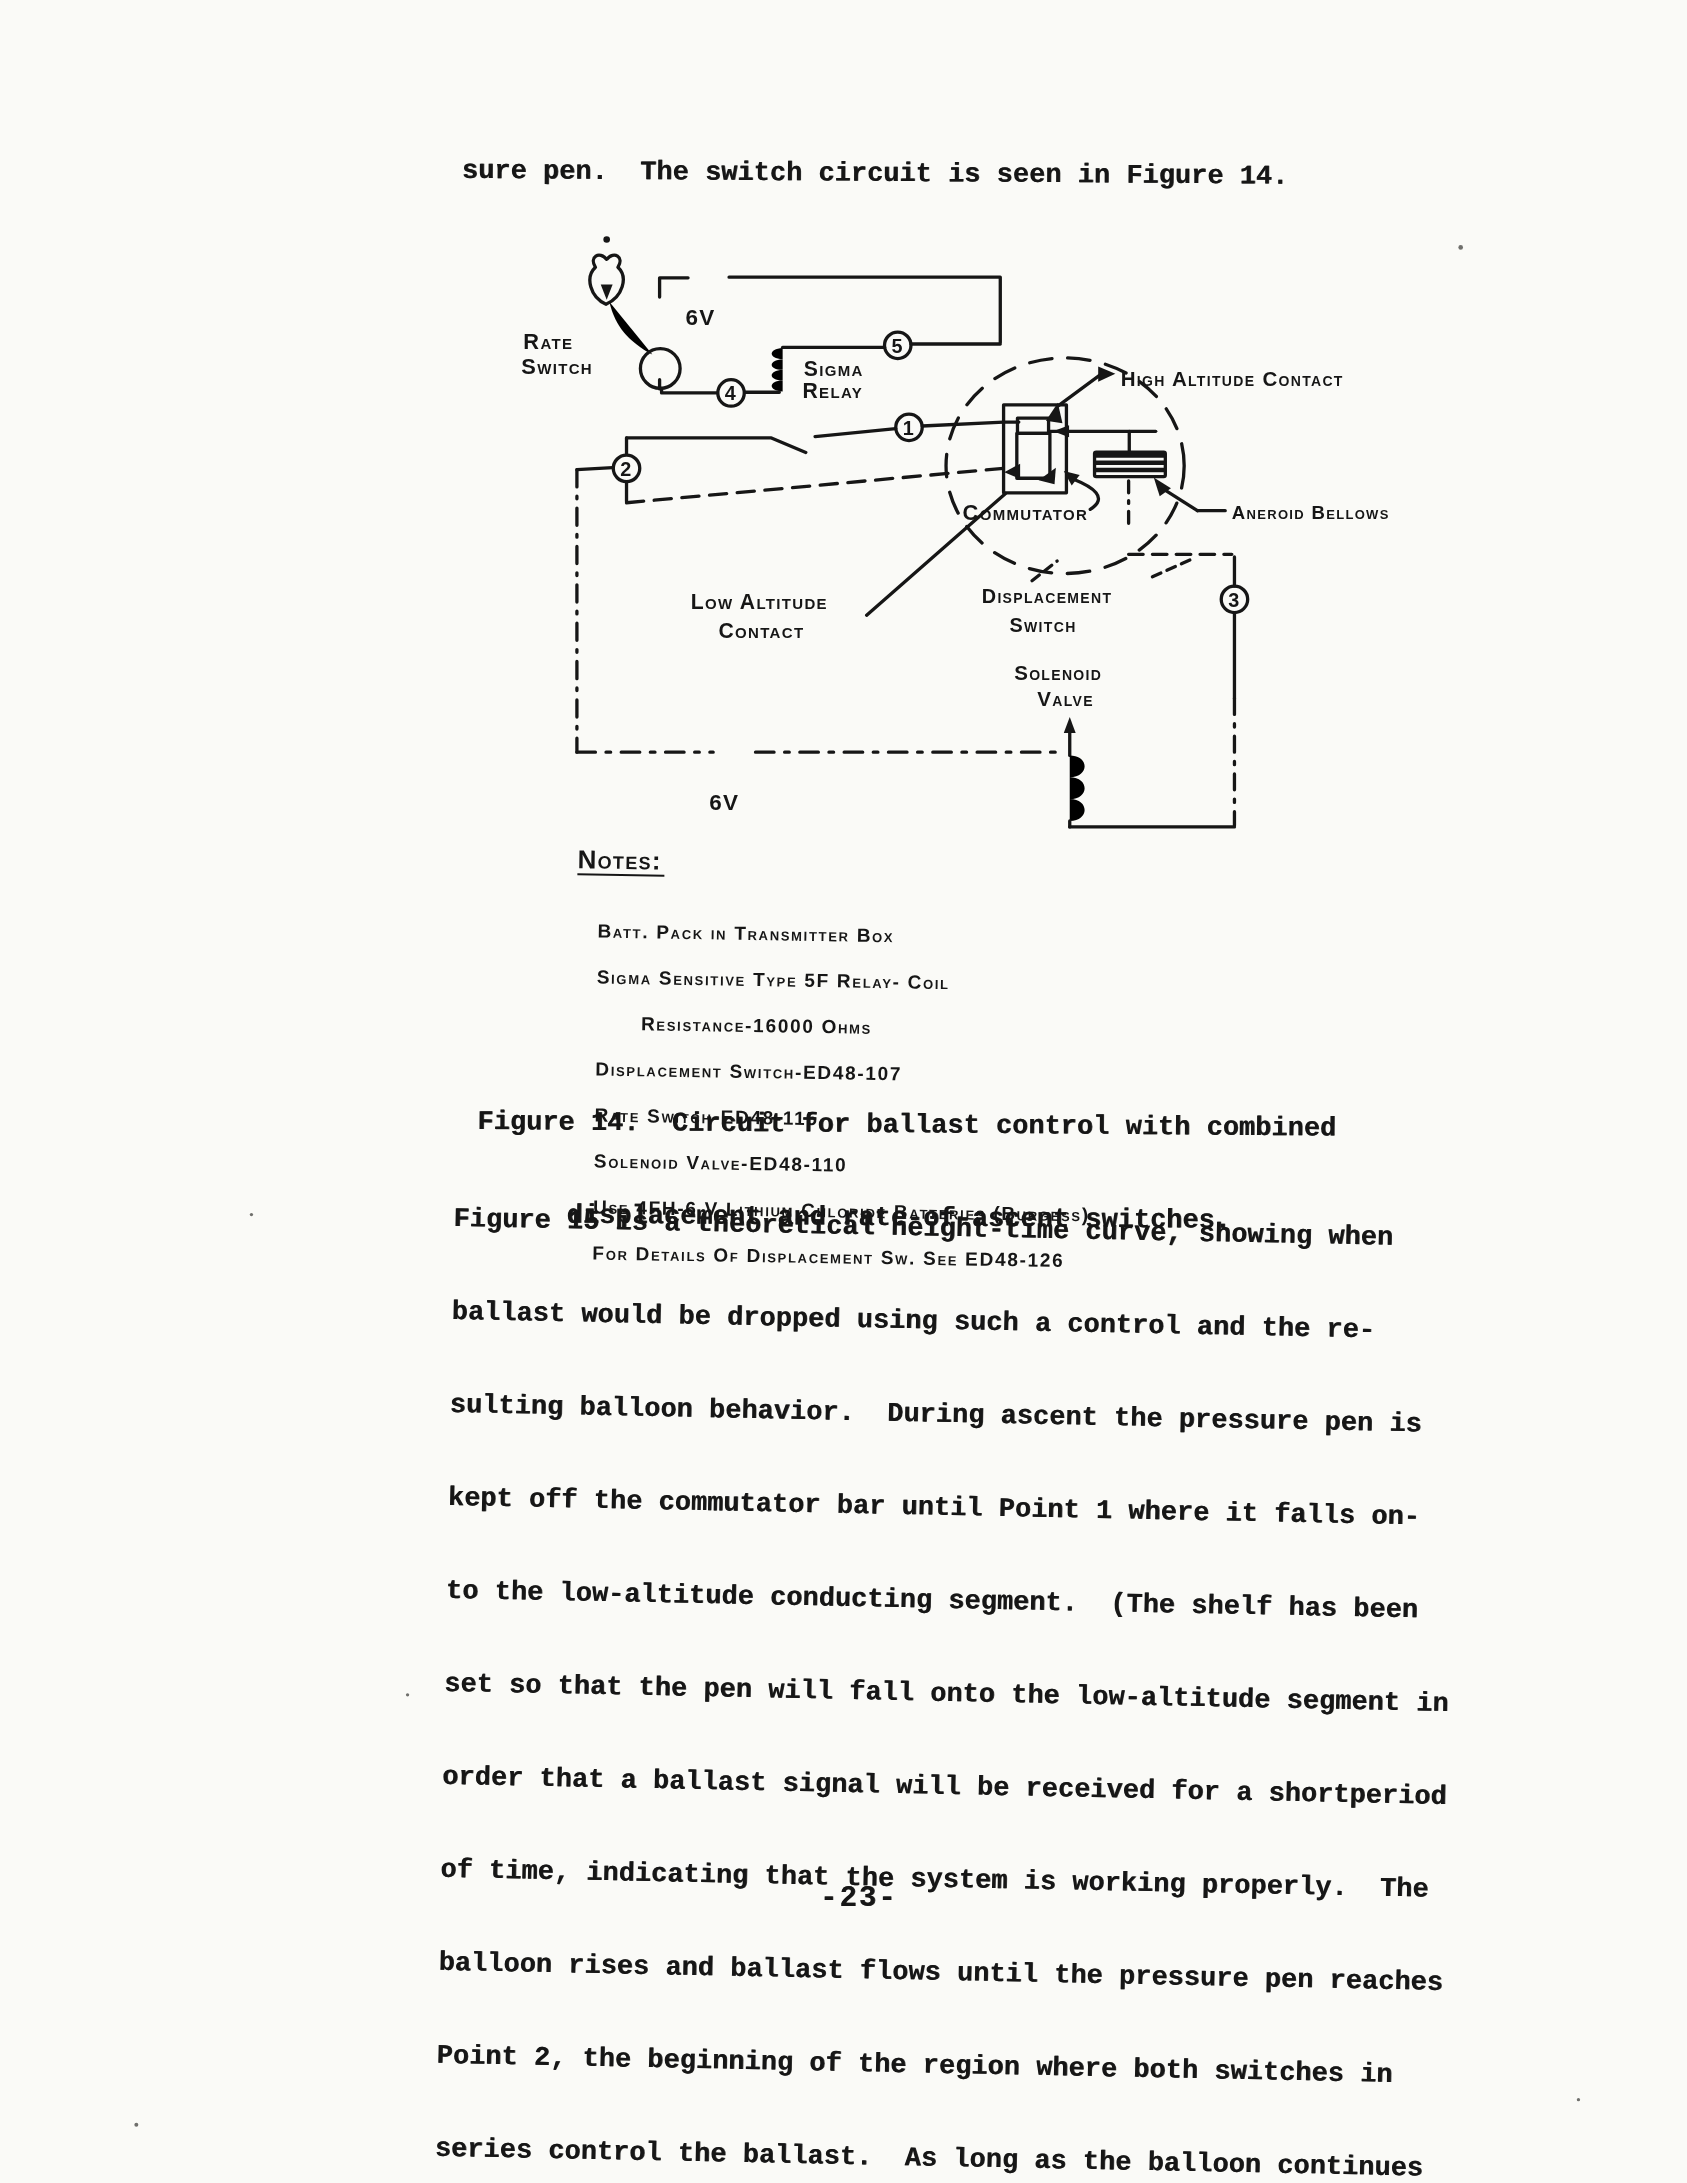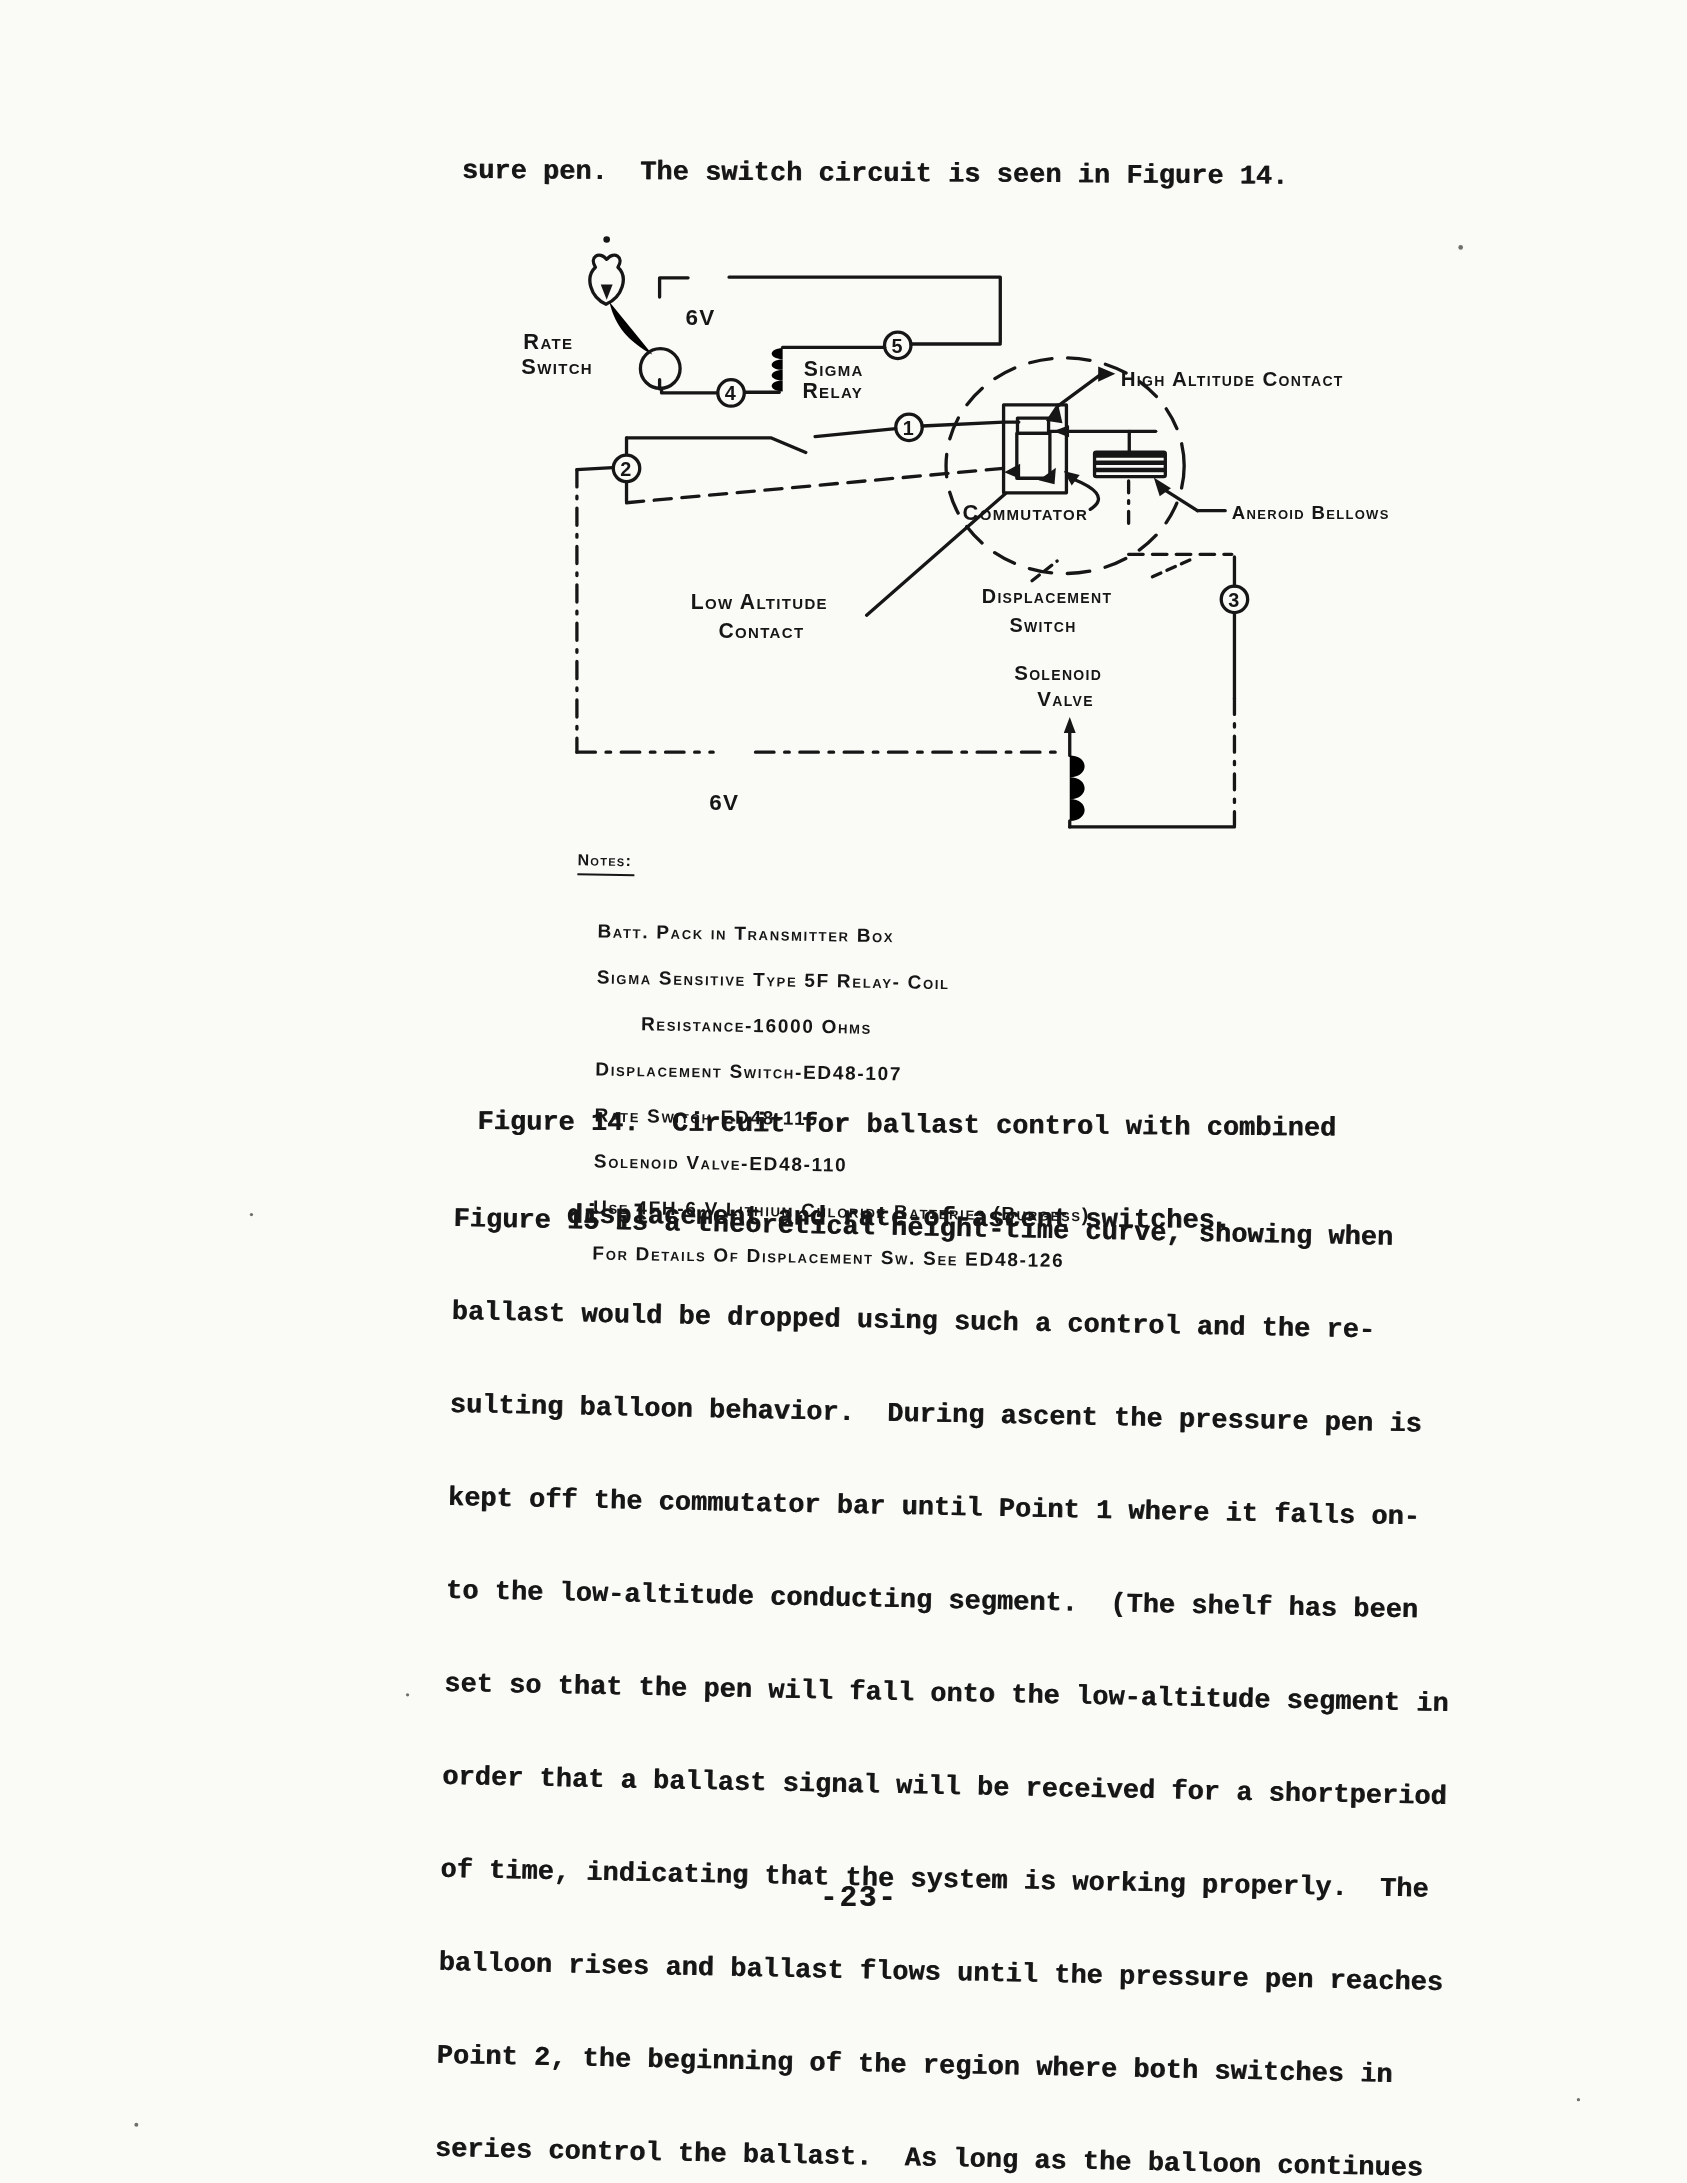--- a/index.html
+++ b/index.html
@@ -16,21 +16,21 @@
   .top-line{left:462px;top:156px;font-size:27px;transform:rotate(.4deg);transform-origin:left top;}
   .caption{left:478px;top:1045px;font-size:27px;line-height:31px;transform:rotate(.45deg);transform-origin:left top;}
   .caption .c2{margin-left:90px;}
   .body-text{left:455px;top:1142px;font-size:27px;line-height:31px;transform:rotate(1.15deg);transform-origin:left top;}
   .page-num{left:820px;top:1882px;font-size:29px;letter-spacing:2px;}
   .hand{
     font-family:"Liberation Sans",sans-serif;font-weight:700;font-variant:small-caps;
     color:var(--ink,#161616);letter-spacing:1.3px;white-space:pre;
   }
   .notes{left:561px;top:835px;transform:rotate(.9deg);transform-origin:left top;}
-  .notes-heading{font-size:16px;line-height:25px;border-bottom:2.6px solid var(--ink,#161616);display:inline-block;padding:0 2.6px 0.7px 0;}
+  .notes-heading{font-size:26px;line-height:25px;border-bottom:2.6px solid var(--ink,#161616);display:inline-block;padding:0 2.6px 0.7px 0;}
   .note-lines{margin:9.3px 0 0 38px;}
   .note-line{font-size:19px;line-height:22px;letter-spacing:1.7px;}
   .note-line.indent{margin-left:45px;}
   svg.diagram{position:absolute;left:0;top:0;}
   svg .w{stroke:currentColor;stroke-width:5;fill:none;stroke-linecap:round;stroke-linejoin:round;}
   svg .w4{stroke-width:4;} svg .w6{stroke-width:6;} svg .w7{stroke-width:7;}
   svg .w12{stroke-width:12;} svg .w16{stroke-width:16;}
   svg .f{fill:currentColor;stroke:none;}
   svg .paper{stroke:var(--bg,#fafaf7);}
   svg text{

